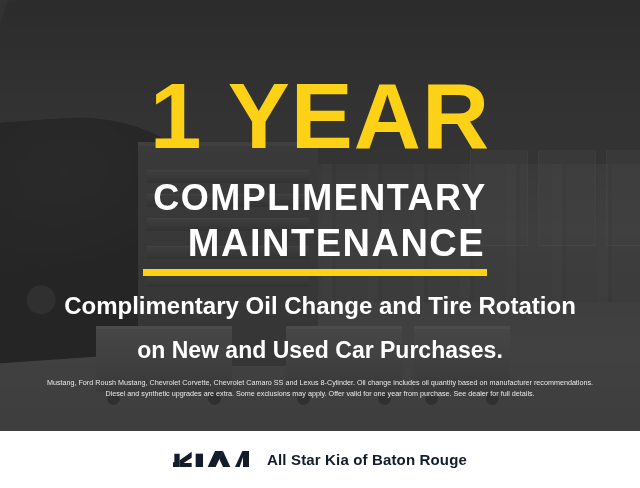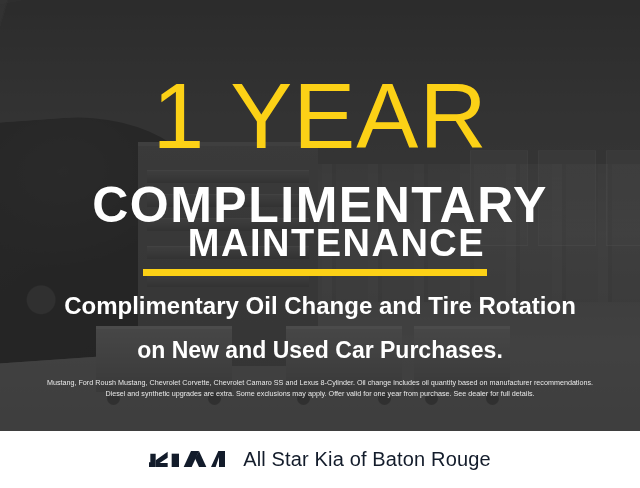--- a/index.html
+++ b/index.html
@@ -138,30 +138,30 @@
     position: absolute;
     inset: 0;
     text-align: center;
   }
 
   .headline-year {
     position: absolute;
     left: 0; right: 0; top: 70px;
     font-size: 93px;
     line-height: 1;
-    font-weight: normal;
+    font-weight: bold;
     letter-spacing: 1px;
     color: #FCD116;
     white-space: nowrap;
   }
 
   .headline-sub1 {
     position: absolute;
     left: 0; right: 0; top: 180px;
-    font-size: 50px;
+    font-size: 36px;
     line-height: 1;
     font-weight: bold;
     letter-spacing: 1.5px;
     color: #ffffff;
     white-space: nowrap;
   }
 
   .headline-sub2 {
     position: absolute;
     left: 0; right: 0; top: 224px;
@@ -218,22 +218,22 @@
     background: #ffffff;
     display: flex;
     align-items: center;
     justify-content: center;
     gap: 18px;
   }
 
   .kia-logo { display: block; }
 
   .dealer-name {
-    font-size: 20px;
-    font-weight: normal;
+    font-size: 15px;
+    font-weight: bold;
     letter-spacing: .15px;
     color: #131c2b;
     white-space: nowrap;
   }
 </style>
 </head>
 <body>
 
 <div class="ad-banner">
 

